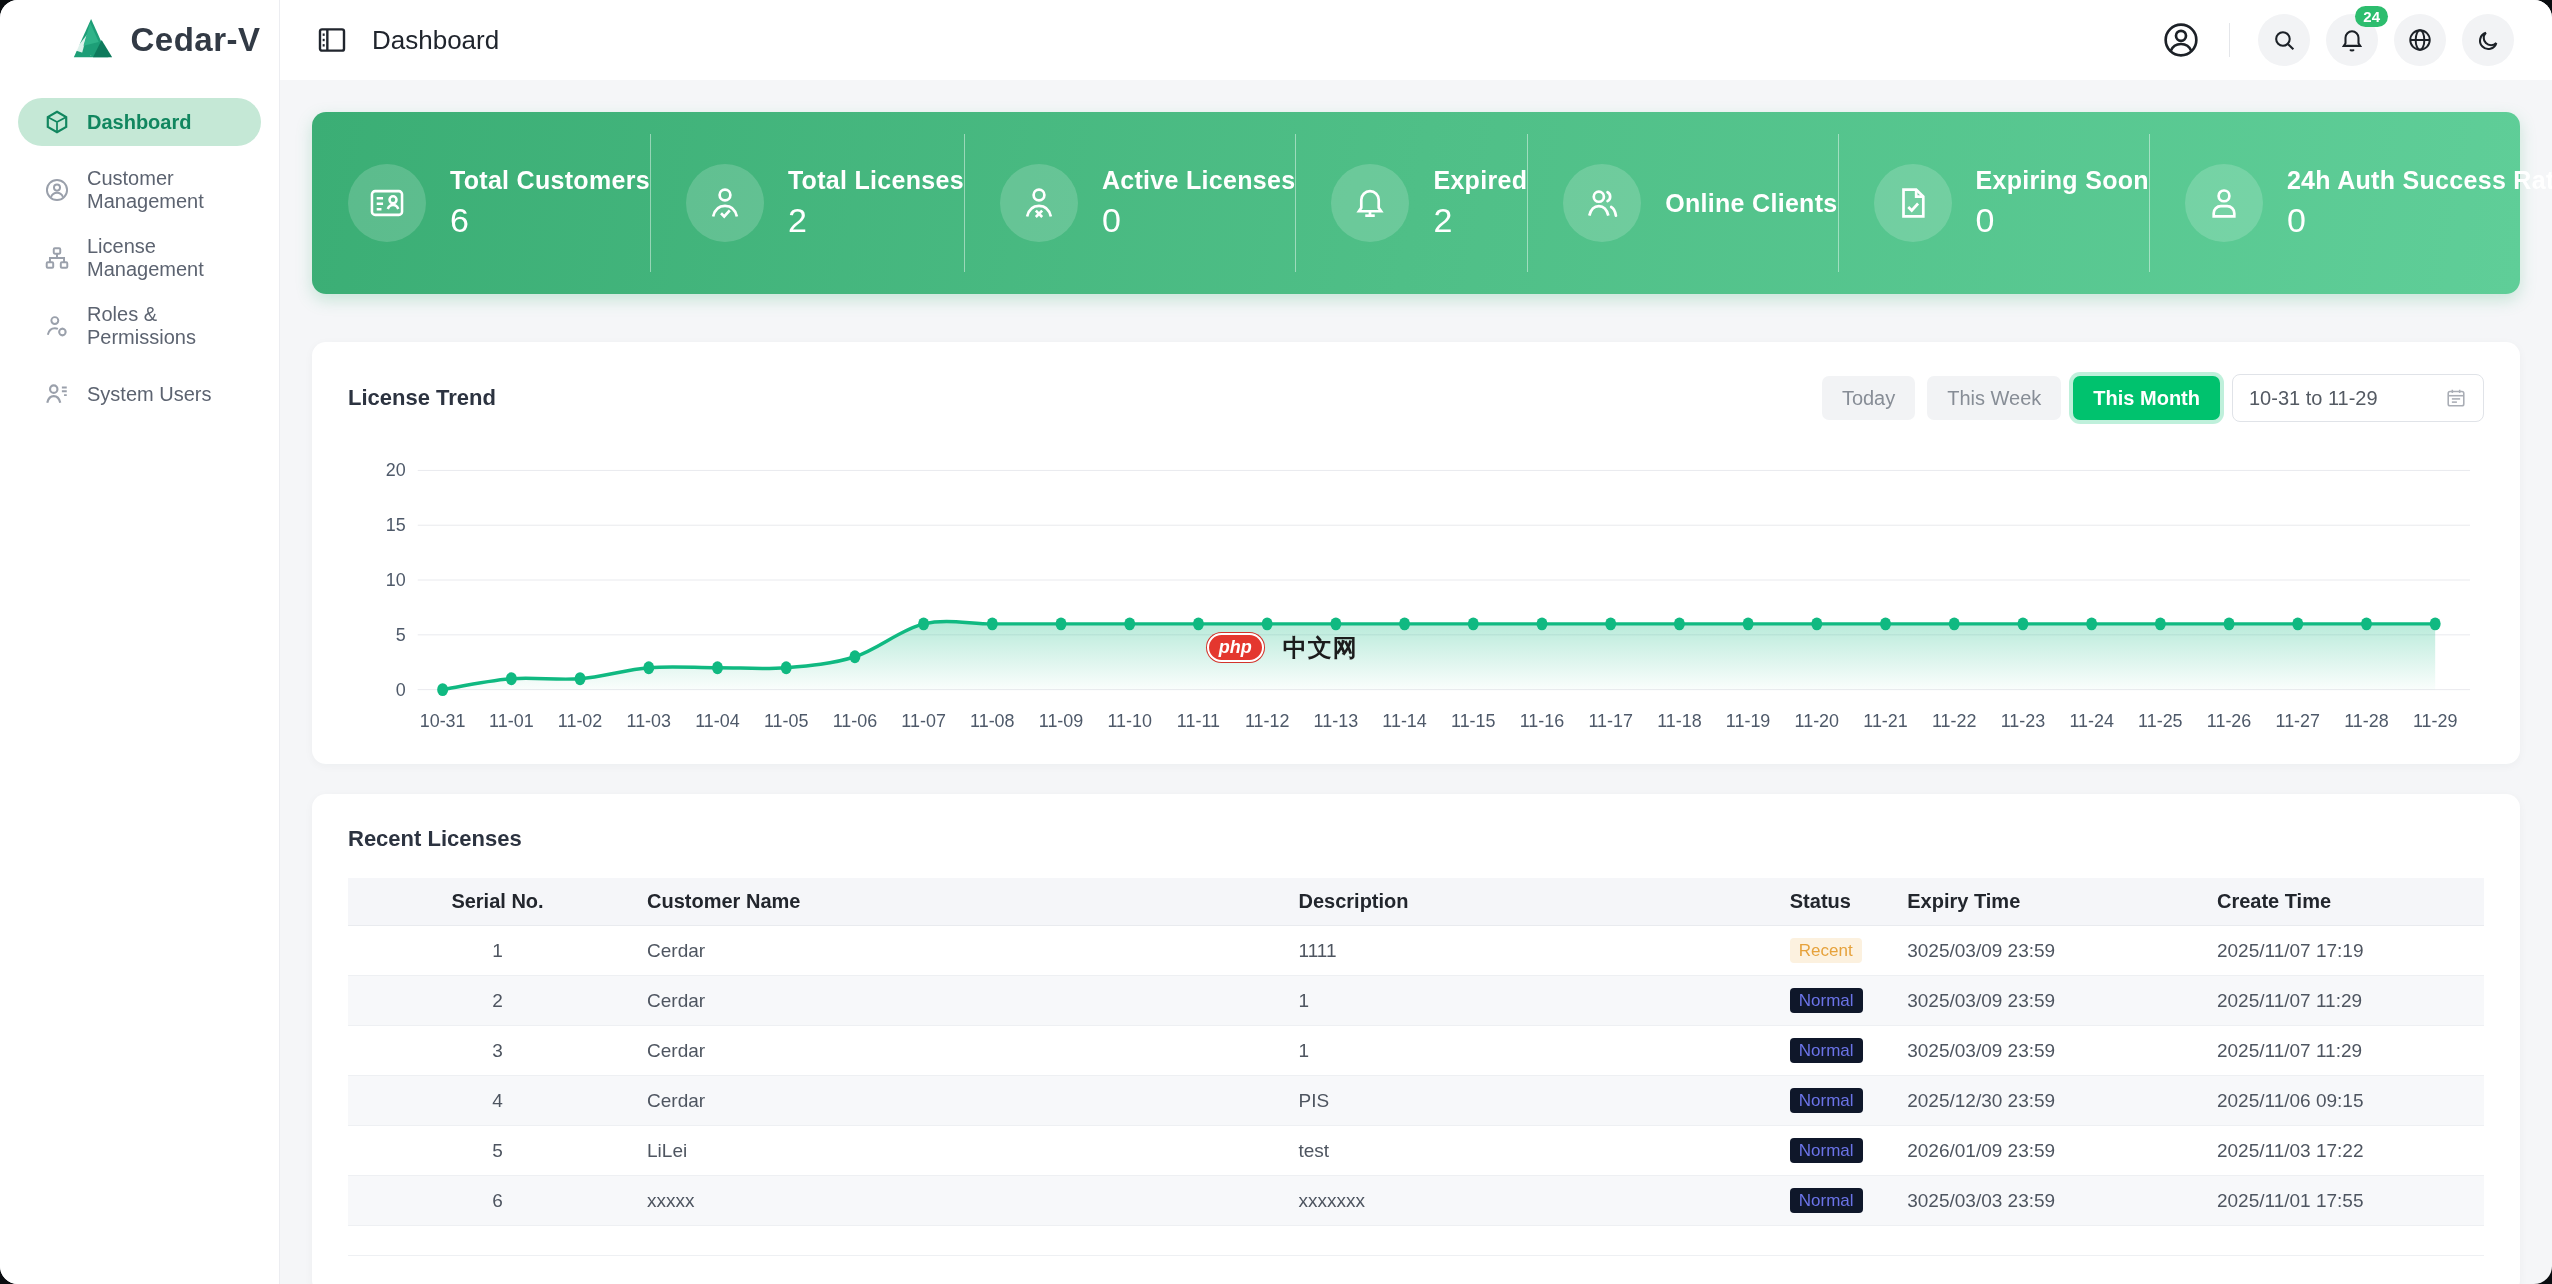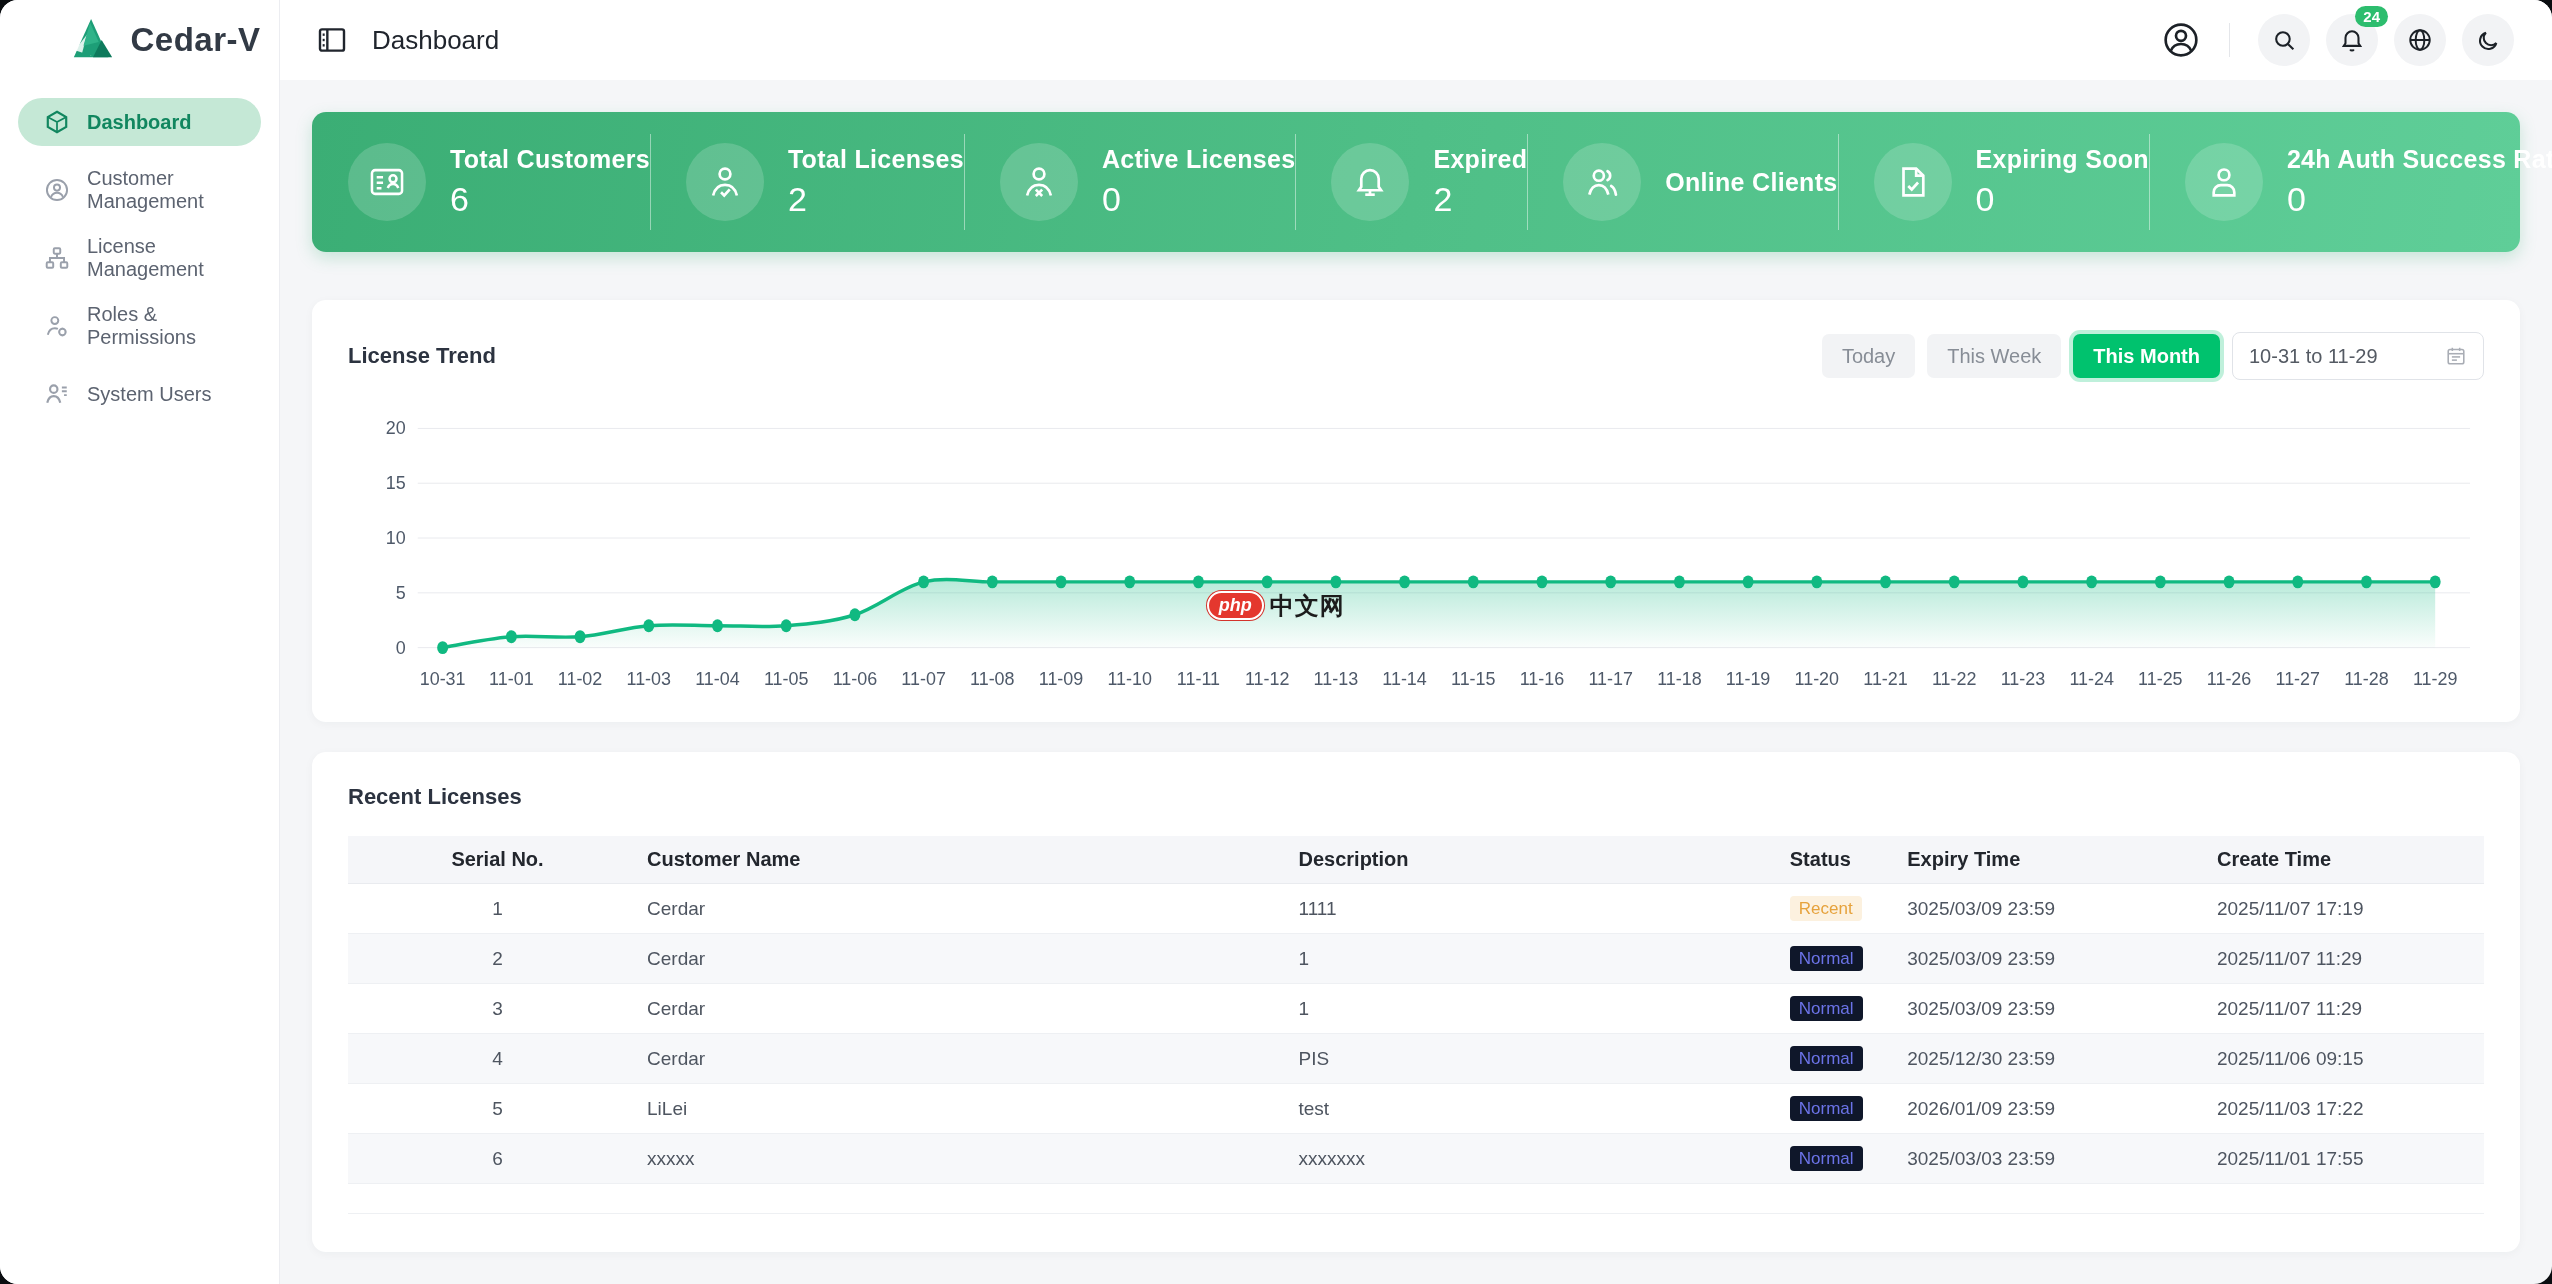--- a/index.html
+++ b/index.html
@@ -34,21 +34,21 @@
   .icon-circle { position:relative; width:52px; height:52px; border-radius:50%;
                  background:#f2f3f5; display:flex; align-items:center; justify-content:center;
                  color:#1c2127; cursor:pointer; }
   .bell-badge { position:absolute; top:-8px; right:-10px; background:#2dbd6e; color:#fff;
                 font-size:15px; font-weight:700; padding:2px 8px; border-radius:11px; }
 
   
   .main { position:absolute; left:280px; top:80px; right:0; bottom:0; padding:32px 32px 0 32px; }
 
   
-  .stats-banner { height:140px; border-radius:14px; display:flex; align-items:center;
+  .stats-banner { height:182px; border-radius:14px; display:flex; align-items:center;
                   background:linear-gradient(100deg,#3bae75 0%,#4fbf87 50%,#5fce98 100%);
                   box-shadow:0 6px 16px rgba(62,178,122,.25); }
   .stat { flex:1 1 0; display:flex; align-items:center; position:relative; height:100%; }
   .stat + .stat::before { content:""; position:absolute; left:0; top:22px; bottom:22px;
                           width:1px; background:rgba(255,255,255,.45); }
   .stat-icon { width:78px; height:78px; border-radius:50%; background:rgba(255,255,255,.17);
                margin-left:36px; display:flex; align-items:center; justify-content:center;
                color:#fff; flex:0 0 auto; }
   .stat-txt { margin-left:24px; color:#fff; }
   .stat-label { font-size:25px; font-weight:600; letter-spacing:.3px; white-space:nowrap; }
@@ -70,21 +70,21 @@
   .date-range { height:48px; width:252px; border:1px solid #e0e3e8; border-radius:8px;
                 display:flex; align-items:center; justify-content:space-between;
                 padding:0 16px; color:#545a63; font-size:20px; cursor:pointer; background:#fff; }
   .date-range .cal-icon { color:#a9adb5; display:flex; }
 
   .chart-wrap { position:relative; margin-top:18px; }
   .watermark { position:absolute; left:40.2%; top:63%; display:flex; align-items:center; gap:6px;
                pointer-events:none; }
   .wm-badge { background:#e4372e; color:#fff; font-style:italic; font-weight:700; font-size:18px;
               padding:2px 10px; border-radius:16px; border:2px solid #fff; box-shadow:0 0 0 1px #d3332b; }
-  .wm-text { font-size:24px; font-weight:700; color:#1c1c1c; letter-spacing:1px; }
+  .wm-text { font-size:24px; font-weight:700; color:#1c1c1c; letter-spacing:1px;margin-left:13px; }
 
   
   .tbl { margin-top:26px; width:100%; font-size:19px; color:#4e5560; }
   .tbl-row { display:grid; grid-template-columns:14% 30.5% 23% 5.5% 14.5% 12.5%;
              align-items:center; border-bottom:1px solid #eef0f3; }
   .tbl-header { background:#f5f6f9; height:48px; font-size:20px; font-weight:700; color:#22262d;
                 border-bottom:1px solid #e9ebef; }
   .tbl-body .tbl-row { height:50px; background:#fff; }
   .tbl-body .tbl-row:nth-child(even) { background:#f7f8fa; }
   .tbl-footer { height:30px; border-bottom:1px solid #eef0f3; }

